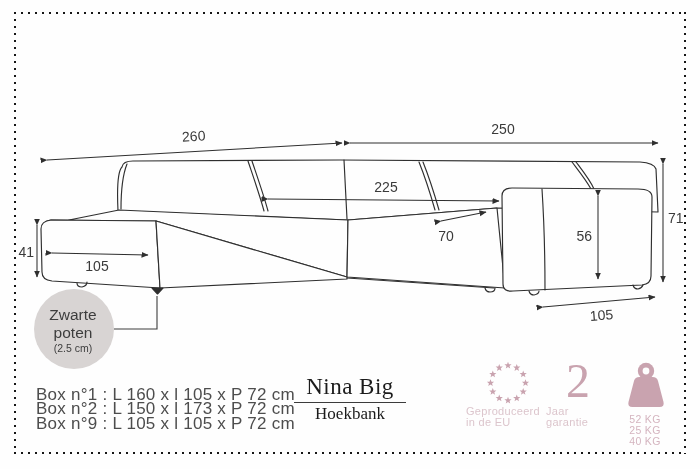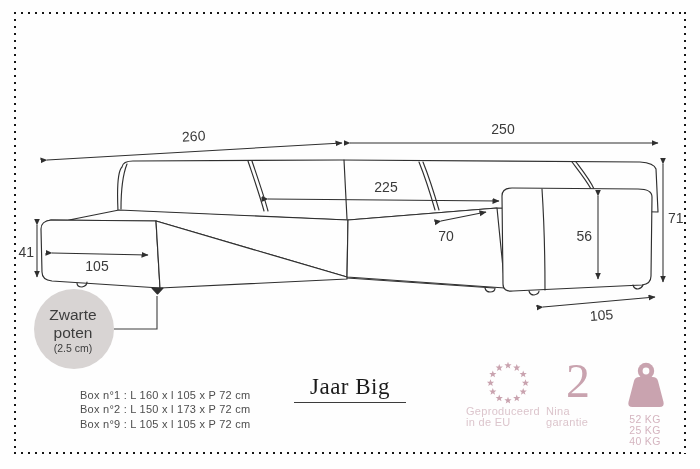--- a/index.html
+++ b/index.html
@@ -11,22 +11,22 @@
   .dot-h{position:absolute;height:2px;left:14px;right:14px;
     background-image:repeating-linear-gradient(90deg,#161616 0 2px,transparent 2px 7px);}
   .dot-v{position:absolute;width:2px;top:12px;bottom:15px;
     background-image:repeating-linear-gradient(180deg,#161616 0 2px,transparent 2px 7px);}
   .dot-top{top:12px;} .dot-bottom{bottom:15px;}
   .dot-left{left:14px;} .dot-right{right:14px;}
 
   .diagram-svg{position:absolute;left:0;top:0;}
 
   
-  .boxes{position:absolute;left:36px;top:388px;font-size:11px;line-height:14.3px;
-    color:#4d4d4d;letter-spacing:.25px;white-space:nowrap;margin-left:44px;}
+  .boxes{position:absolute;left:36px;top:388px;font-size:17px;line-height:14.3px;
+    color:#4d4d4d;letter-spacing:.25px;white-space:nowrap;}
   .title-block{position:absolute;left:272px;top:375px;width:156px;text-align:center;
     font-family:"Liberation Serif",serif;color:#1b1b1b;}
   .title-name{font-size:23px;line-height:24px;letter-spacing:.5px;}
   .title-rule{width:112px;border:none;border-top:1.4px solid #3c3c3c;margin:3px auto 2px auto;}
   .title-sub{font-size:17px;line-height:18px;}
 
   .badge-label{position:absolute;font-size:11px;line-height:11px;
     color:#dcc5cc;letter-spacing:.3px;}
   .eu-label{left:466px;top:406px;width:84px;}
   .warranty-num{position:absolute;left:556px;top:362px;width:44px;text-align:center;
@@ -120,22 +120,23 @@
     </g>
   </svg>
 
   <div class="boxes">
     <div>Box n°1 : L 160 x l 105 x P 72 cm</div>
     <div>Box n°2 : L 150 x l 173 x P 72 cm</div>
     <div>Box n°9 : L 105 x l 105 x P 72 cm</div>
   </div>
 
   <div class="title-block">
-    <div class="title-name">Jaar Big</div>
+    <div class="title-name">Nina Big</div>
     <hr class="title-rule">
+    <div class="title-sub">Hoekbank</div>
   </div>
 
   <svg class="icon-svg" style="left:480px;top:357px;" width="56" height="52" viewBox="-28 -26 56 52">
     <g fill="#c9a3af">
       <use href="#starp" transform="translate(17.5,0)"></use>
       <use href="#starp" transform="translate(15.2,8.75)"></use>
       <use href="#starp" transform="translate(8.75,15.2)"></use>
       <use href="#starp" transform="translate(0,17.5)"></use>
       <use href="#starp" transform="translate(-8.75,15.2)"></use>
       <use href="#starp" transform="translate(-15.2,8.75)"></use>
@@ -147,21 +148,21 @@
       <use href="#starp" transform="translate(15.2,-8.75)"></use>
     </g>
   </svg>
   <div class="badge-label eu-label">
     <div>Geproduceerd</div>
     <div>in de EU</div>
   </div>
 
   <div class="warranty-num">2</div>
   <div class="badge-label warranty-label">
-    <div>Nina</div>
+    <div>Jaar</div>
     <div>garantie</div>
   </div>
 
   <svg class="icon-svg" style="left:623px;top:361px;" width="46" height="50" viewBox="-23 -25 46 50">
     <circle cx="0" cy="-15" r="8.2" fill="#c9a3af"></circle>
     <circle cx="0" cy="-15" r="3.4" fill="#fefefe"></circle>
     <path fill="#c9a3af" d="M-12,-5 Q-11,-9 -6.5,-9 L6.5,-9 Q11,-9 12,-5 L17.5,16 Q18.7,21 13.5,21 L-13.5,21 Q-18.7,21 -17.5,16 Z"></path>
   </svg>
   <div class="kg-list">
     <div>52 KG</div>

